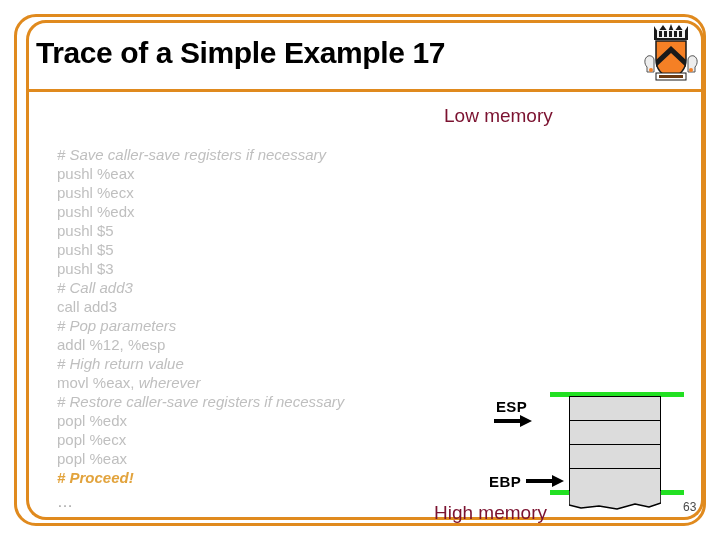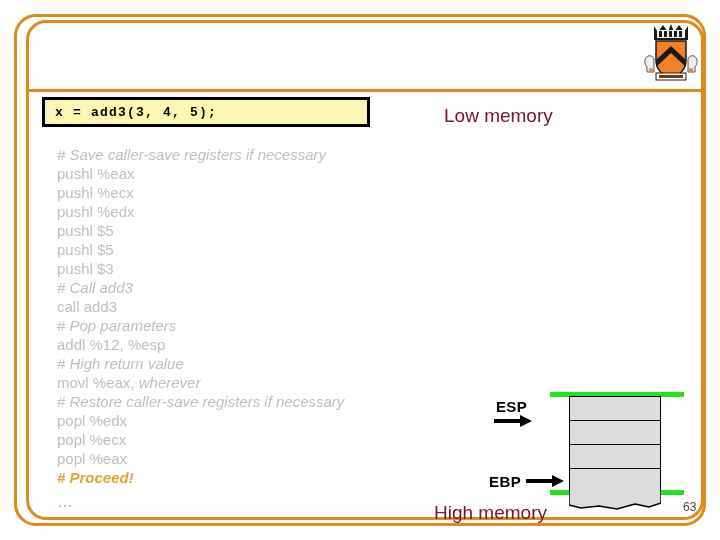--- a/index.html
+++ b/index.html
@@ -235,20 +235,21 @@
 </style>
 </head>
 <body>
 
 <div id="slide">
 
   <div class="frame-outer"></div>
   <div class="frame-title"></div>
   <div class="frame-body"></div>
 
+  <div class="page-title">Trace of a Simple Example 17</div>
 
   <div class="shield-logo">
     <svg width="62" height="66" viewBox="0 0 62 66" xmlns="http://www.w3.org/2000/svg">
 
       <path d="M14 6 L18 12 L23 5 L28 12 L31 4 L34 12 L39 5 L44 12 L48 6 L48 20 L14 20 Z" fill="#1A1A1A"></path>
       <rect x="17" y="10" width="28" height="8" fill="#F0F0F0"></rect>
       <rect x="19" y="11" width="3" height="6" fill="#1A1A1A"></rect>
       <rect x="24" y="11" width="3" height="6" fill="#1A1A1A"></rect>
       <rect x="29" y="11" width="3" height="6" fill="#1A1A1A"></rect>
       <rect x="34" y="11" width="3" height="6" fill="#1A1A1A"></rect>
@@ -261,23 +262,20 @@
       <path d="M8 36 C4 38 4 44 7 47 L7 52 L14 52 L14 40 C14 37 11 35 8 36 Z" fill="#EDEDED" stroke="#555" stroke-width="1"></path>
       <path d="M54 36 C58 38 58 44 55 47 L55 52 L48 52 L48 40 C48 37 51 35 54 36 Z" fill="#EDEDED" stroke="#555" stroke-width="1"></path>
 
       <rect x="16" y="53" width="30" height="7" fill="#FFFFFF" stroke="#1A1A1A" stroke-width="1"></rect>
       <rect x="19" y="55" width="24" height="3" fill="#6B3A12"></rect>
       <circle cx="11" cy="50" r="2" fill="#F58025"></circle>
       <circle cx="51" cy="50" r="2" fill="#F58025"></circle>
     </svg>
   </div>
 
-  <div class="code-callout">
-    <span class="code-callout-text">x = add3(3, 4, 5);</span>
-  </div>
 
   <div class="mem-label mem-low">Low memory</div>
   <div class="mem-label mem-high">High memory</div>
 
   <div class="asm-list" id="asm-list">
       <div class="asm-line comment"># Save caller-save registers if necessary</div>
       <div class="asm-line">pushl %eax</div>
       <div class="asm-line">pushl %ecx</div>
       <div class="asm-line">pushl %edx</div>
       <div class="asm-line">pushl $5</div>

